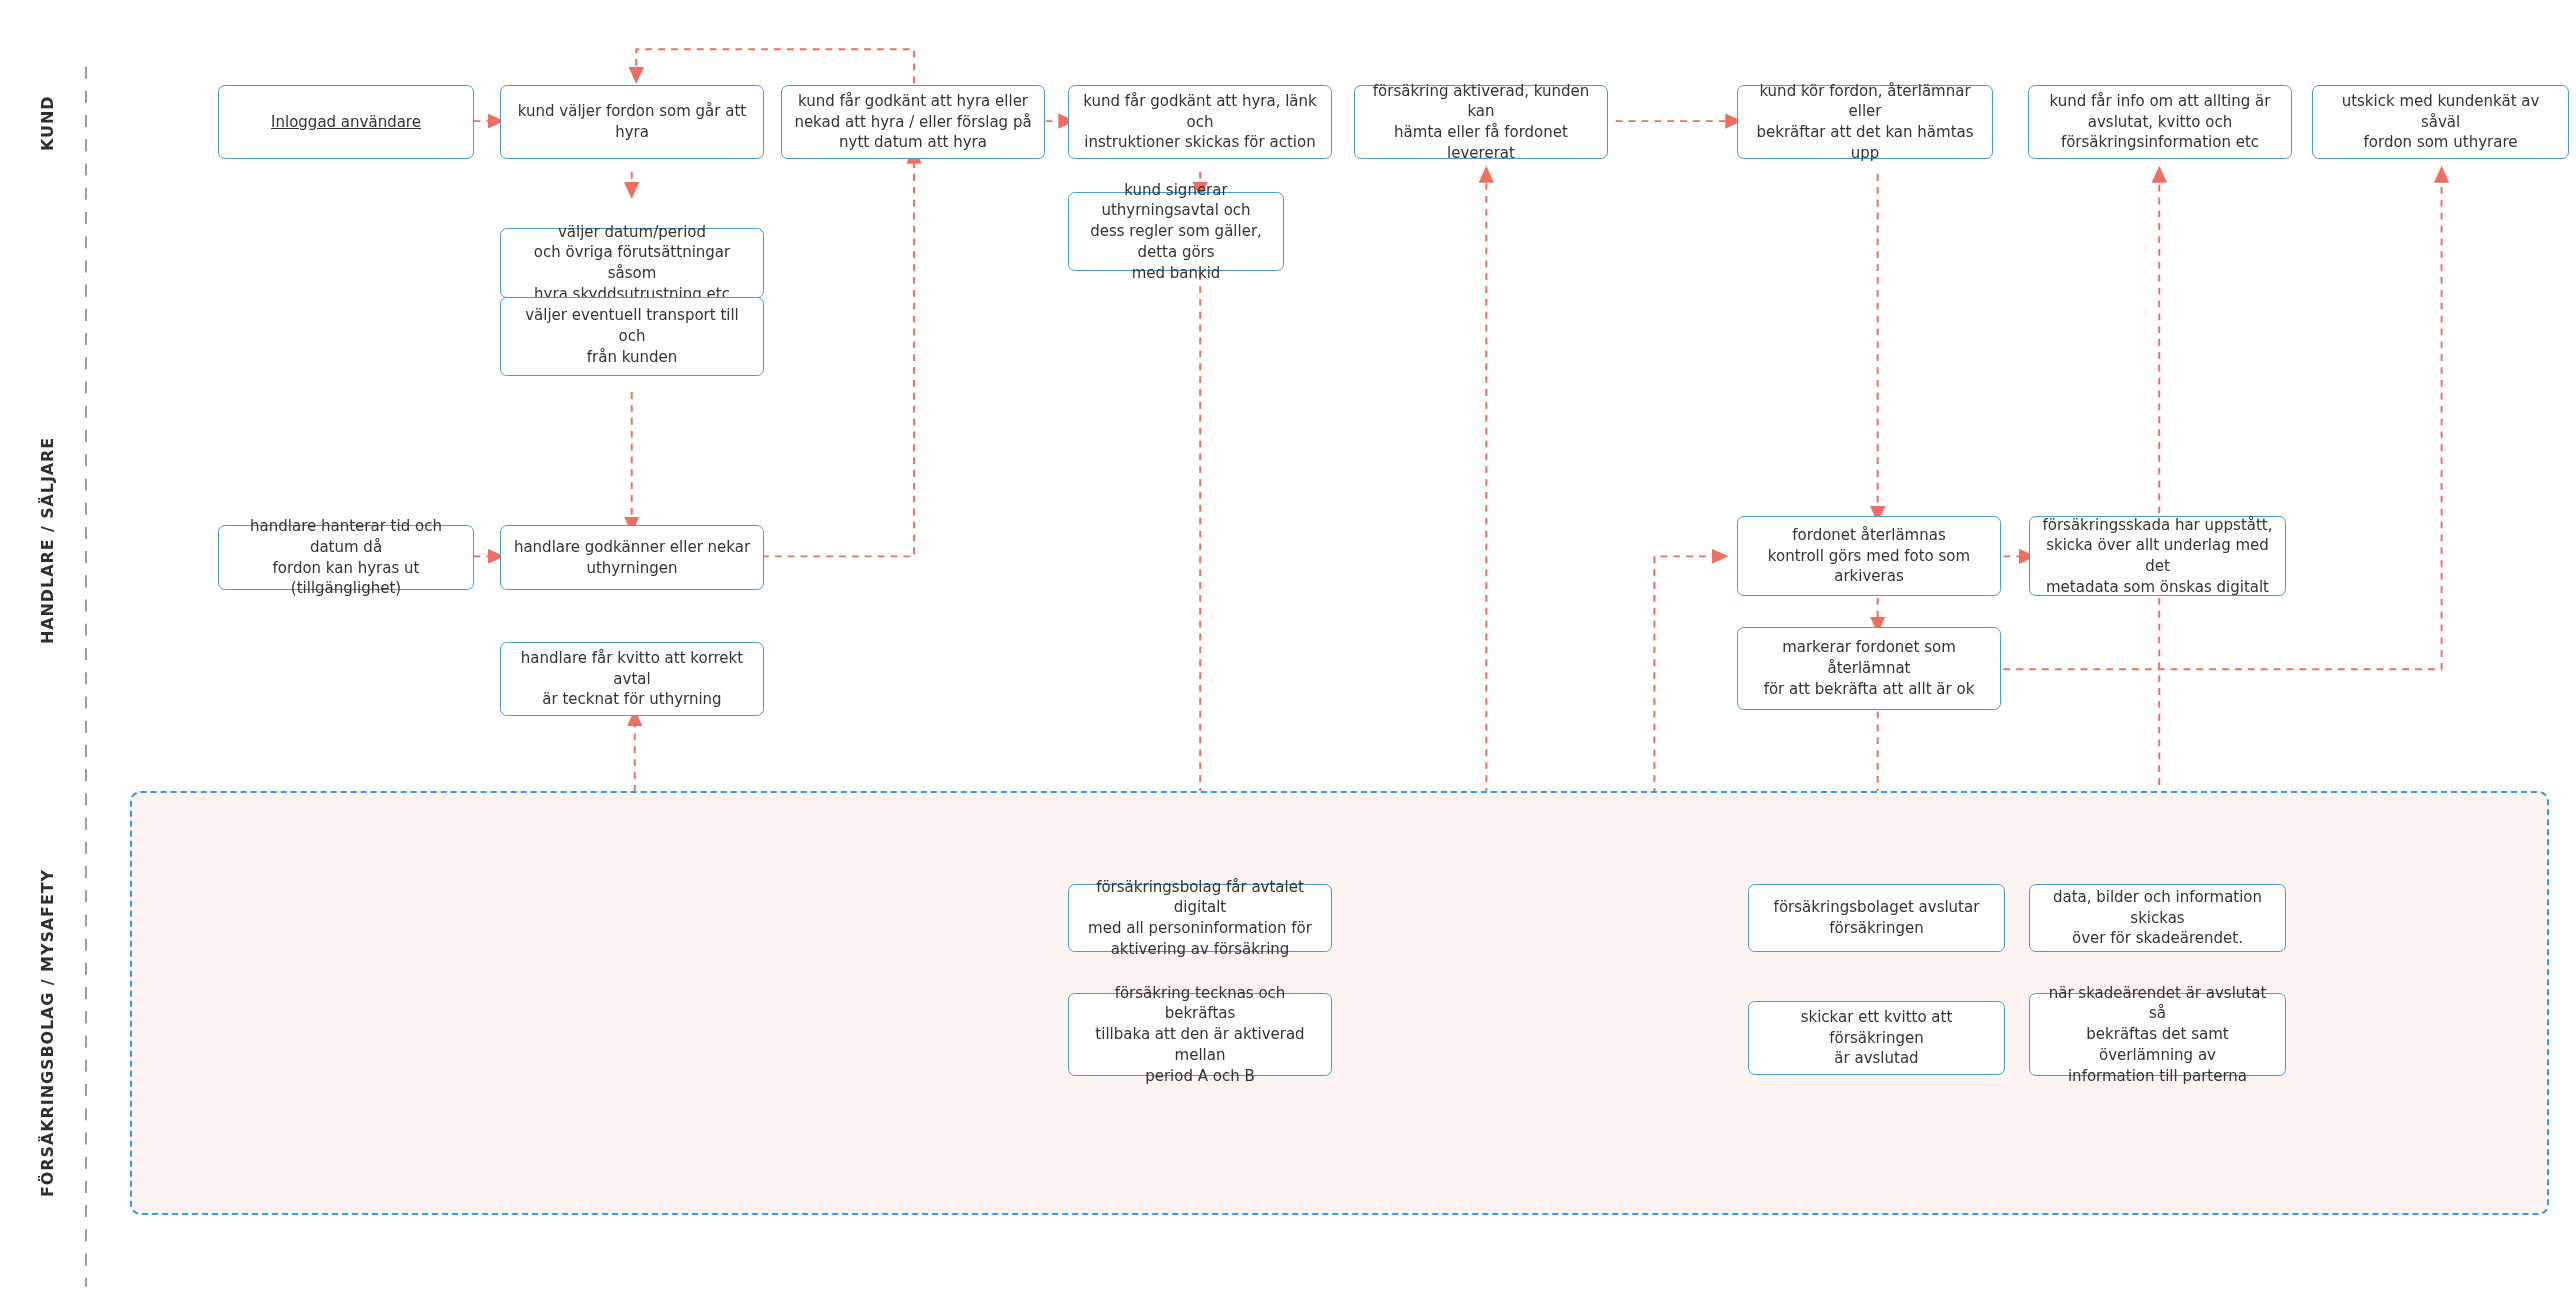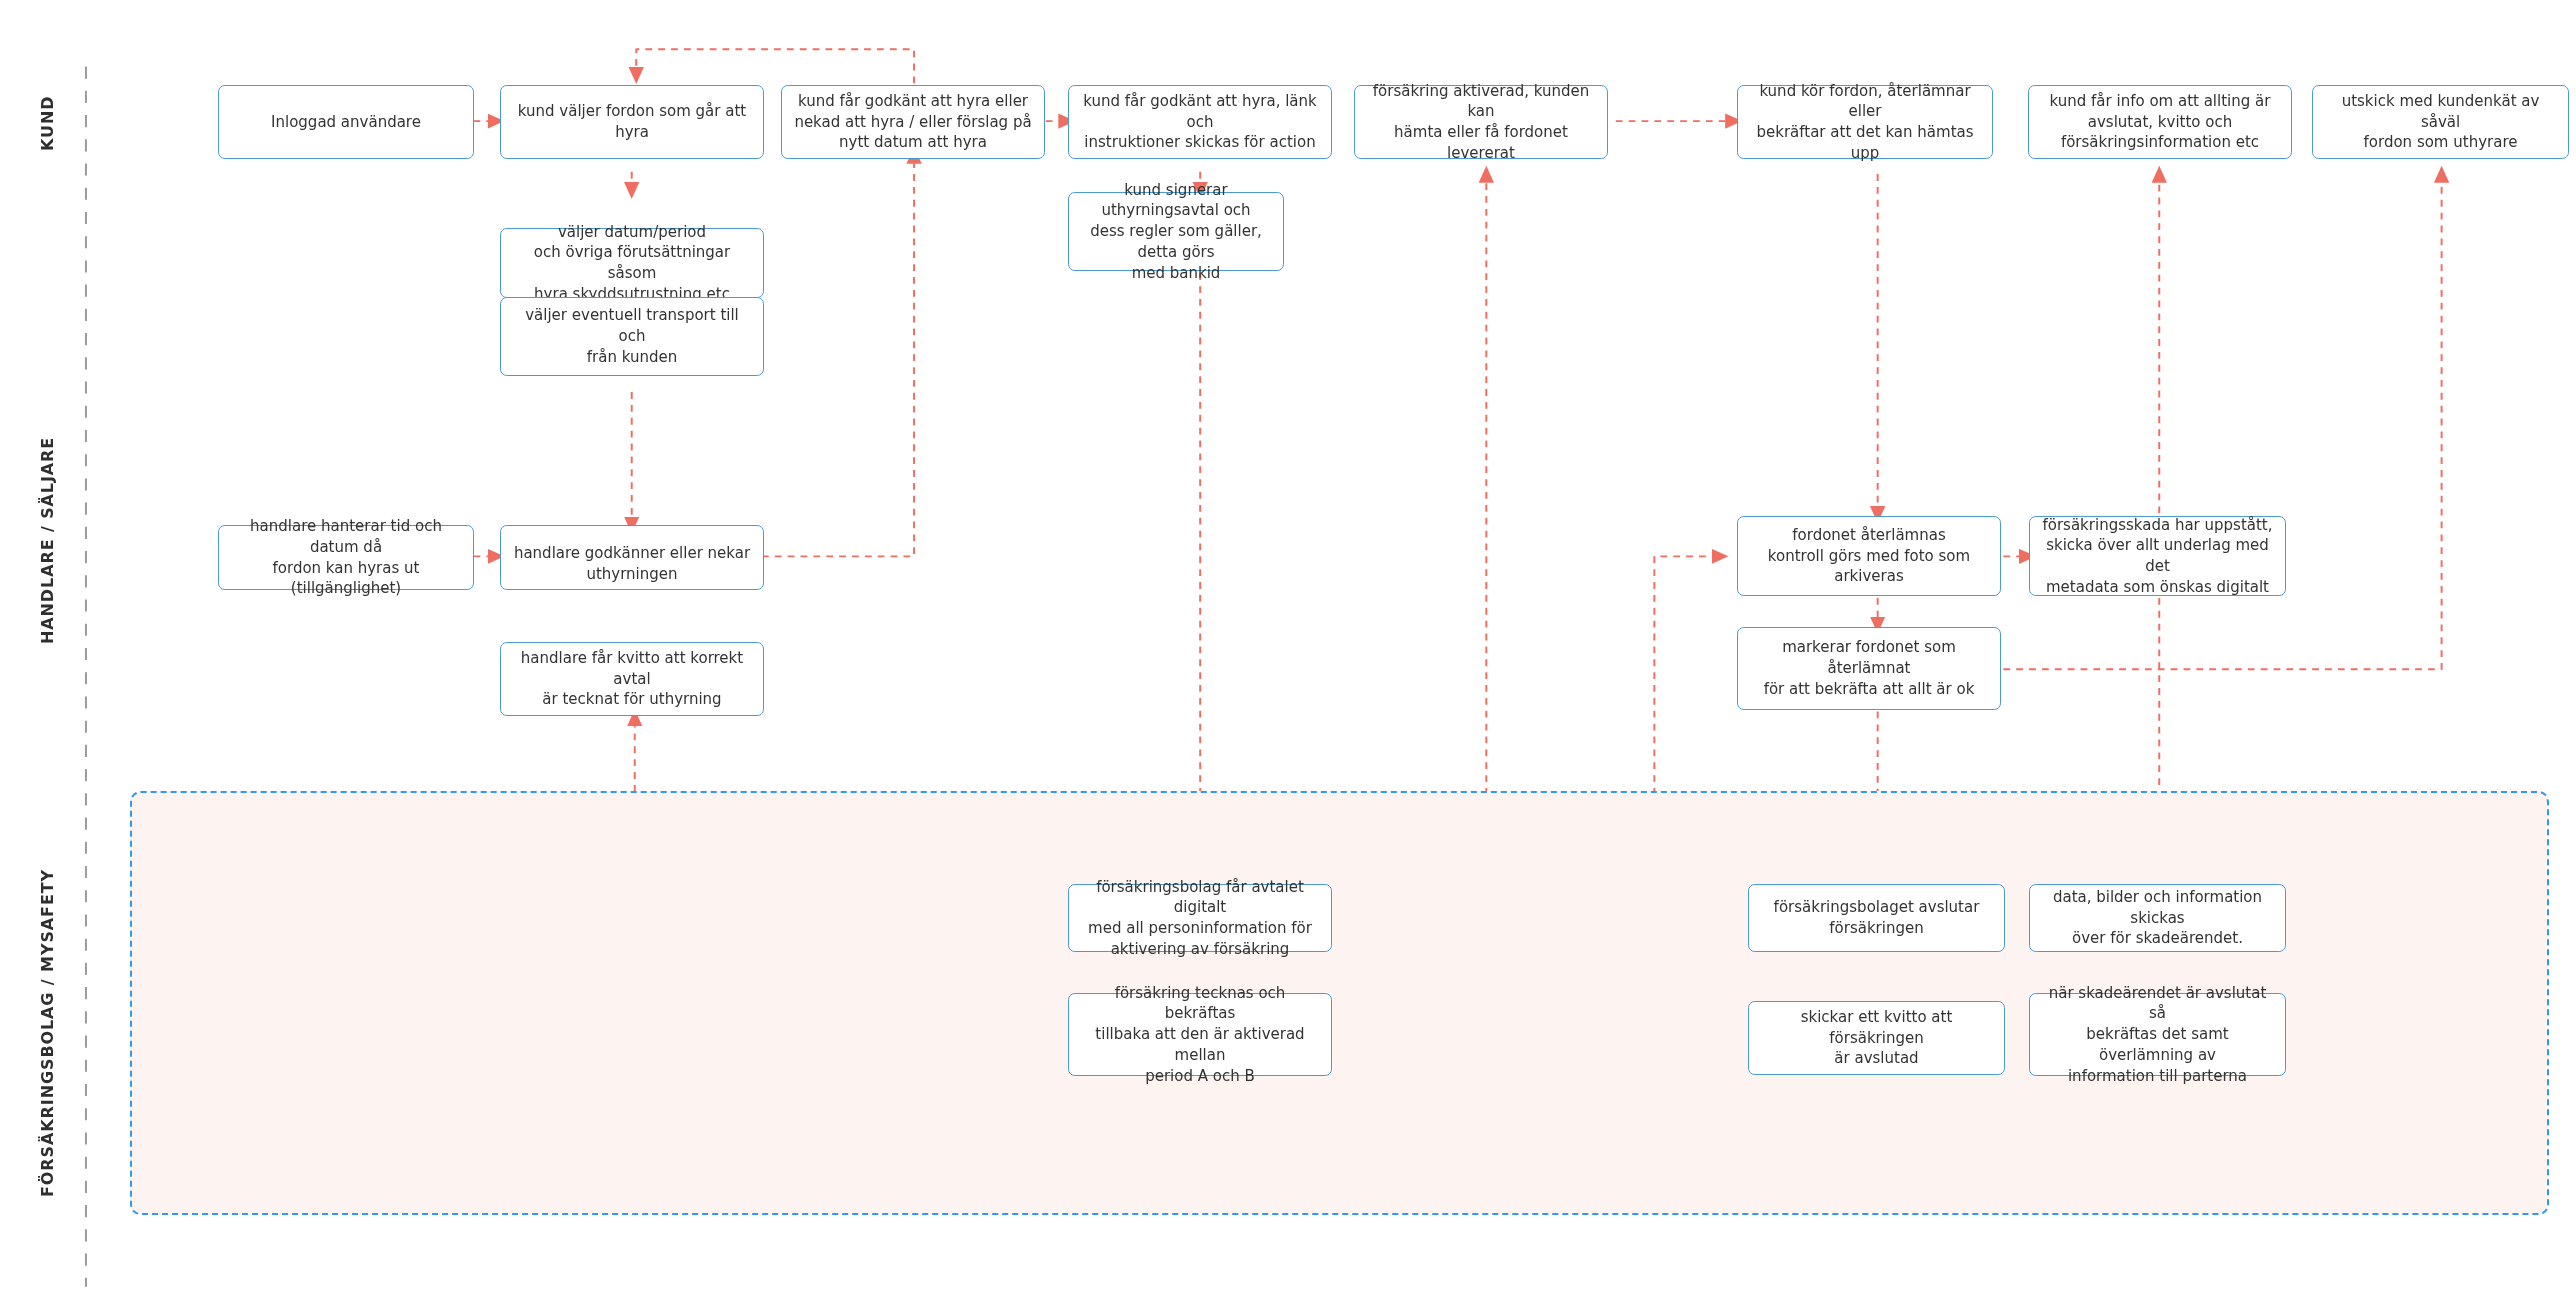--- a/index.html
+++ b/index.html
@@ -123,21 +123,21 @@
 
     </g>
   </svg>
 
   <div class="lane-label" style="left:38px;top:89px;height:68px;">KUND</div>
   <div class="lane-label" style="left:38px;top:432px;height:216px;">HANDLARE / SÄLJARE</div>
   <div class="lane-label" style="left:38px;top:871px;height:326px;">FÖRSÄKRINGSBOLAG / MYSAFETY</div>
 
   <div class="panel" style="left:130px;top:791px;width:2419px;height:424px;"></div>
 
-  <div class="node" style="left:218px;top:85px;width:256px;height:74px;">
+  <div class="node" style="left:218px;top:85px;width:256px;height:74px;text-decoration:underline;">
     <span>Inloggad användare</span>
     </div>
 
   <div class="node" style="left:500px;top:85px;width:264px;height:74px;">
     <span>kund väljer fordon som går att hyra</span>
     </div>
 
   <div class="node" style="left:500px;top:192px;width:264px;height:70px;margin-top:36px;">
     <span>väljer datum/period<br>och övriga förutsättningar såsom<br>hyra skyddsutrustning etc</span>
     </div>
@@ -171,21 +171,21 @@
     </div>
 
   <div class="node" style="left:2312px;top:85px;width:257px;height:74px;">
     <span>utskick med kundenkät av såväl<br>fordon som uthyrare</span>
     </div>
 
   <div class="node" style="left:218px;top:525px;width:256px;height:65px;">
     <span>handlare hanterar tid och datum då<br>fordon kan hyras ut (tillgänglighet)</span>
     </div>
 
-  <div class="node" style="left:500px;top:525px;width:264px;height:65px;align-items:flex-end;">
+  <div class="node" style="left:500px;top:525px;width:264px;height:65px;">
     <span>handlare godkänner eller nekar<br>uthyrningen</span>
     </div>
 
   <div class="node" style="left:500px;top:642px;width:264px;height:74px;">
     <span>handlare får kvitto att korrekt avtal<br>är tecknat för uthyrning</span>
     </div>
 
   <div class="node" style="left:1737px;top:516px;width:264px;height:80px;">
     <span>fordonet återlämnas<br>kontroll görs med foto som<br>arkiveras</span>
     </div>

